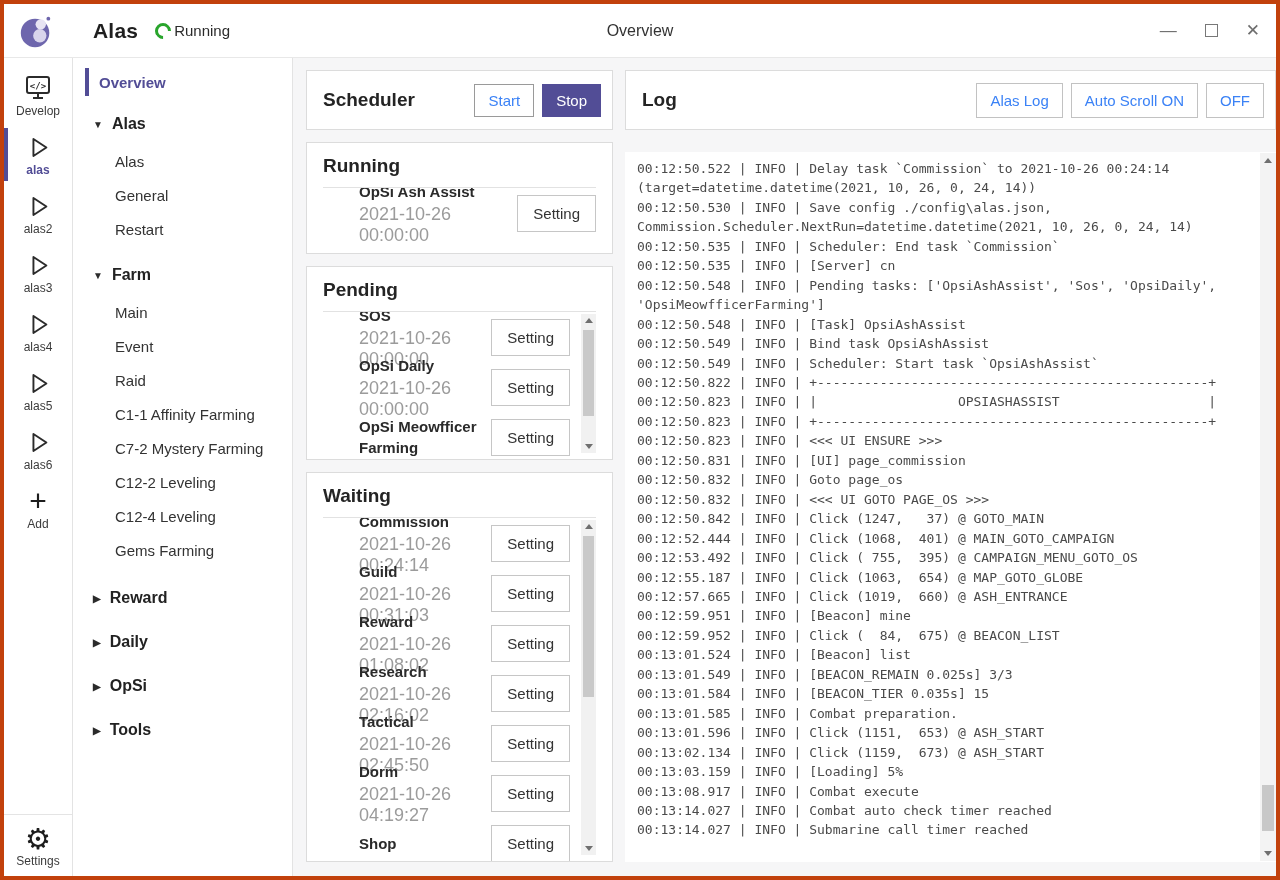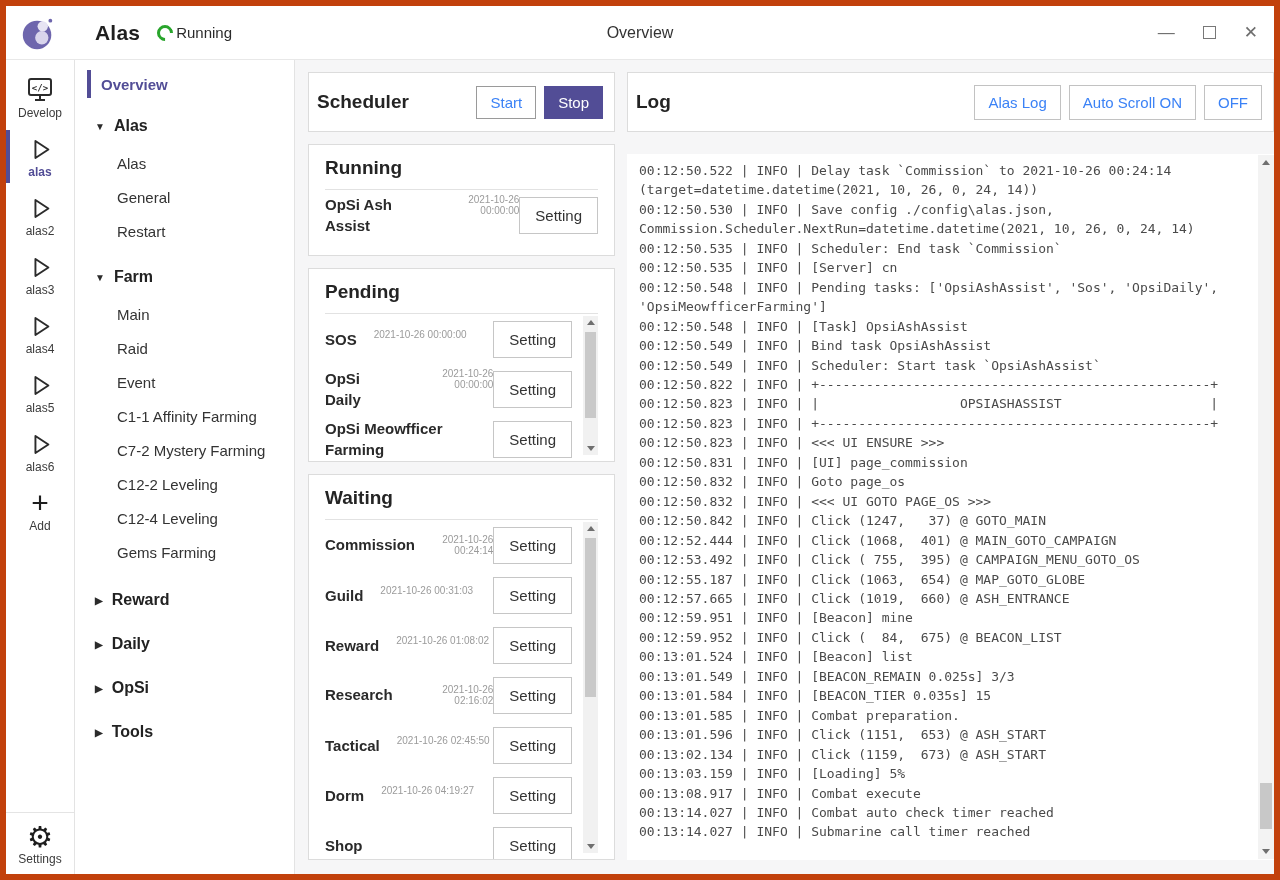--- a/index.html
+++ b/index.html
@@ -5,21 +5,21 @@
   :root{
     --accent:#524d96;
     --green:#29a52c;
     --border:#dcdcdc;
     --text:#2b2b2b;
     --muted:#9b9b9b;
   }
   *{box-sizing:border-box;margin:0;padding:0;}
   html,body{background:#e9e9e9;}
   body{width:1280px;height:880px;font-family:"Liberation Sans",sans-serif;color:var(--text);}
-  .window{width:1280px;height:880px;border:6px solid #c2410c;background:#fff;display:flex;flex-direction:column;overflow:hidden;}
+  .window{width:1280px;height:880px;border:4px solid #c2410c;background:#fff;display:flex;flex-direction:column;overflow:hidden;}
 
   
   .titlebar{height:54px;flex:none;background:#fff;border-bottom:1px solid #e8e8e8;display:flex;align-items:center;position:relative;}
   .logo{width:38px;height:38px;margin-left:13px;flex:none;}
   .app-name{margin-left:38px;font-size:21px;font-weight:bold;color:#1f1f1f;letter-spacing:.2px;}
   .status{display:flex;align-items:center;margin-left:17px;gap:3px;}
   .spinner{width:16px;height:16px;border-radius:50%;border:3px solid var(--green);border-right-color:transparent;transform:rotate(45deg);}
   .status-label{font-size:15px;color:#2b2b2b;}
   .center-title{position:absolute;left:50%;top:50%;transform:translate(-50%,-50%);font-size:16px;color:#333;}
   .win-controls{position:absolute;right:16px;top:0;height:100%;display:flex;align-items:center;gap:28px;color:#6e6e6e;}
@@ -52,39 +52,39 @@
   .nav-sub-item{height:34px;line-height:34px;padding-left:30px;font-size:15px;color:#333;white-space:nowrap;}
 
   
   .main{flex:1;min-width:0;background:#f6f6f7;display:flex;gap:12px;padding:12px 0 14px 13px;}
   .col-left{width:307px;flex:none;display:flex;flex-direction:column;gap:12px;min-height:0;}
   .col-right{flex:1;min-width:0;display:flex;flex-direction:column;gap:22px;}
 
   .card{background:#fff;border:1px solid var(--border);}
 
   
-  .panel-head{height:60px;flex:none;display:flex;align-items:center;padding:0 11px 0 8px;}
+  .panel-head{height:60px;flex:none;display:flex;align-items:center;padding:0 11px 0 16px;}
   .panel-title{font-size:19px;font-weight:bold;color:#242424;flex:1;}
   .btn{font-family:inherit;font-size:15px;color:#3b82f6;background:#fff;border:1px solid #9a9a9a;padding:7px 13px;cursor:pointer;}
   .btn+.btn{margin-left:8px;}
   .btn-primary{background:var(--accent);border-color:var(--accent);color:#fff;}
   .btn-log{border-color:#c2c2c2;padding:8px 13px;}
 
   
   .section-card{padding:12px 16px 0;display:flex;flex-direction:column;overflow:hidden;}
   .sec-title{font-size:19px;font-weight:bold;color:#242424;padding-bottom:10px;border-bottom:1px solid #e2e2e2;flex:none;}
   .sec-running{height:112px;flex:none;}
   .sec-pending{height:194px;flex:none;}
   .sec-waiting{flex:1;min-height:0;}
   .task-list{flex:1;min-height:0;overflow:hidden;position:relative;}
   .task-list.with-sb{padding-right:26px;}
   .task{height:50px;display:flex;align-items:center;justify-content:space-between;}
-  .task-info{display:flex;flex-direction:row;gap:17px;min-width:0;}
+  .task-info{display:flex;flex-direction:column;gap:2px;min-width:0;margin-left:36px;}
   .task-name{font-size:15px;font-weight:bold;color:#2a2a2a;max-width:165px;line-height:1.4;}
-  .task-time{font-size:10px;color:var(--muted);text-align:right;}
+  .task-time{font-size:18px;color:var(--muted);}
   .btn-setting{font-family:inherit;font-size:15px;color:#333;background:#fff;border:1px solid #c6c6c6;padding:9px 15px;cursor:pointer;flex:none;}
 
   
   .sb{position:absolute;top:2px;right:0;bottom:6px;width:15px;background:#f1f1f1;display:flex;flex-direction:column;align-items:center;justify-content:space-between;padding:4px 0;}
   .sb-up{width:0;height:0;border-left:4px solid transparent;border-right:4px solid transparent;border-bottom:5px solid #6f6f6f;}
   .sb-down{width:0;height:0;border-left:4px solid transparent;border-right:4px solid transparent;border-top:5px solid #6f6f6f;}
   .sb-thumb{position:absolute;left:2px;right:2px;background:#c9c9c9;}
   .thumb-pending{top:16px;height:62%;}
   .thumb-waiting{top:16px;height:48%;}
 
@@ -224,22 +224,22 @@
               <div class="nav-sub-item">Restart</div>
             </div>
   </div>
           <div class="nav-group">
     <div class="nav-group-header">
       <span class="nav-arrow">▼</span>
       <span class="nav-group-label">Farm</span>
     </div>
     <div class="nav-sub">
               <div class="nav-sub-item">Main</div>
+              <div class="nav-sub-item">Event</div>
               <div class="nav-sub-item">Raid</div>
-              <div class="nav-sub-item">Event</div>
               <div class="nav-sub-item">C1-1 Affinity Farming</div>
               <div class="nav-sub-item">C7-2 Mystery Farming</div>
               <div class="nav-sub-item">C12-2 Leveling</div>
               <div class="nav-sub-item">C12-4 Leveling</div>
               <div class="nav-sub-item">Gems Farming</div>
             </div>
   </div>
           <div class="nav-group collapsed">
     <div class="nav-group-header">
       <span class="nav-arrow">▶</span>

